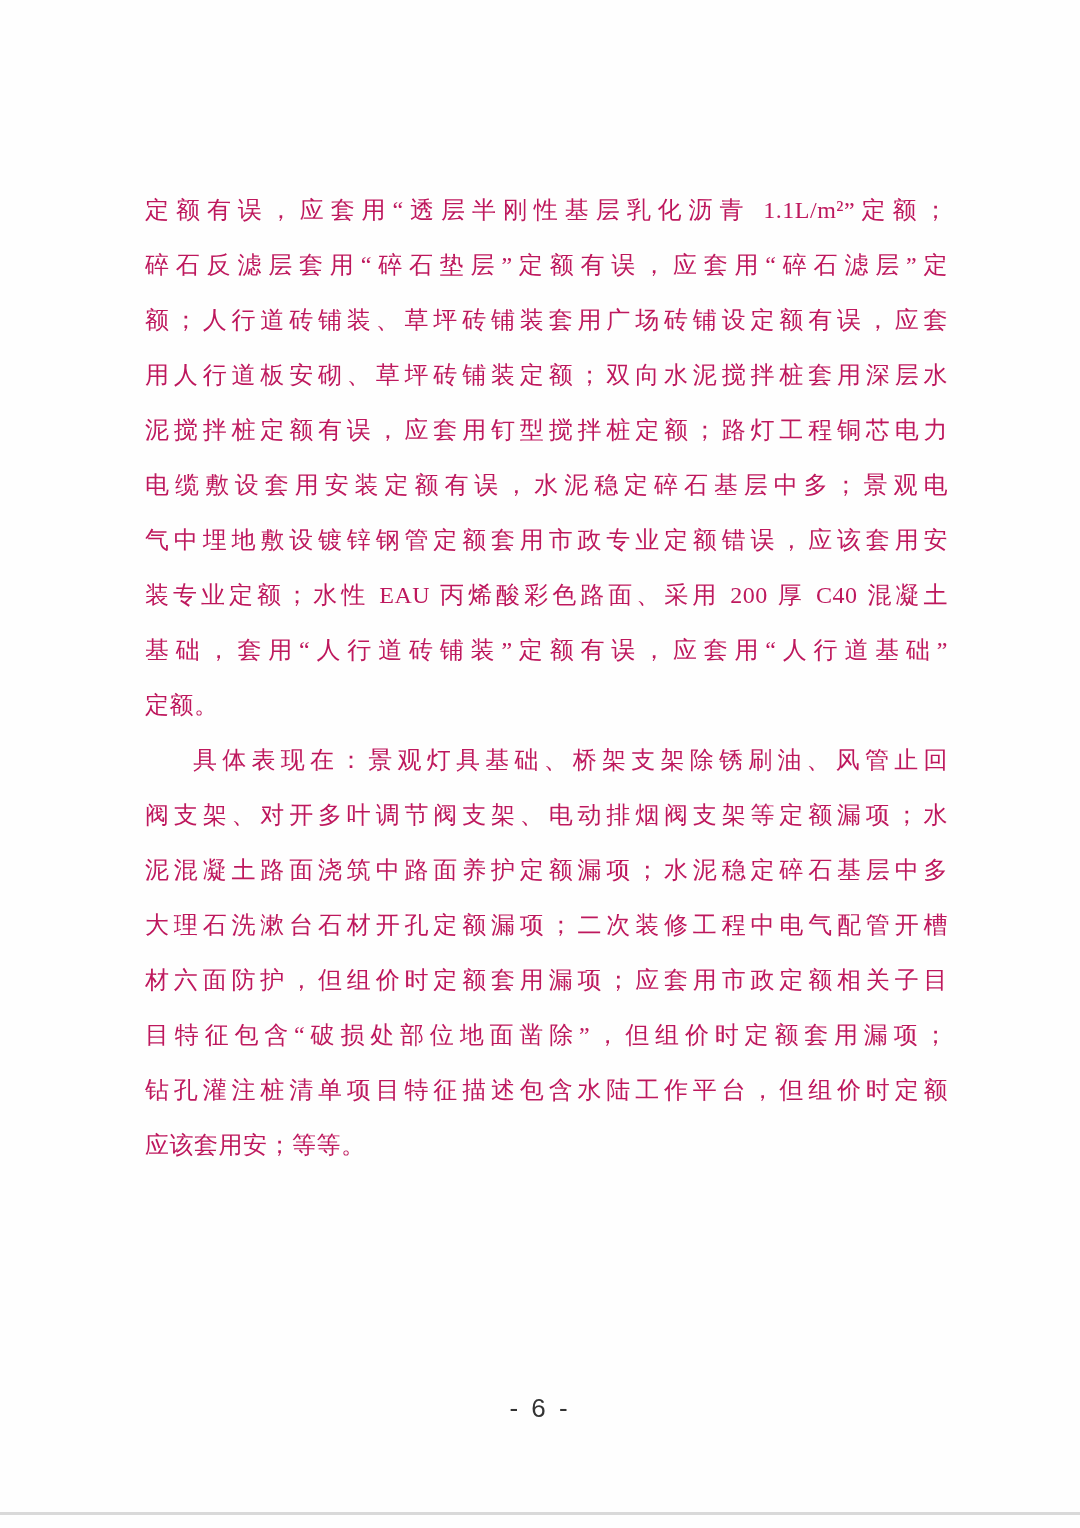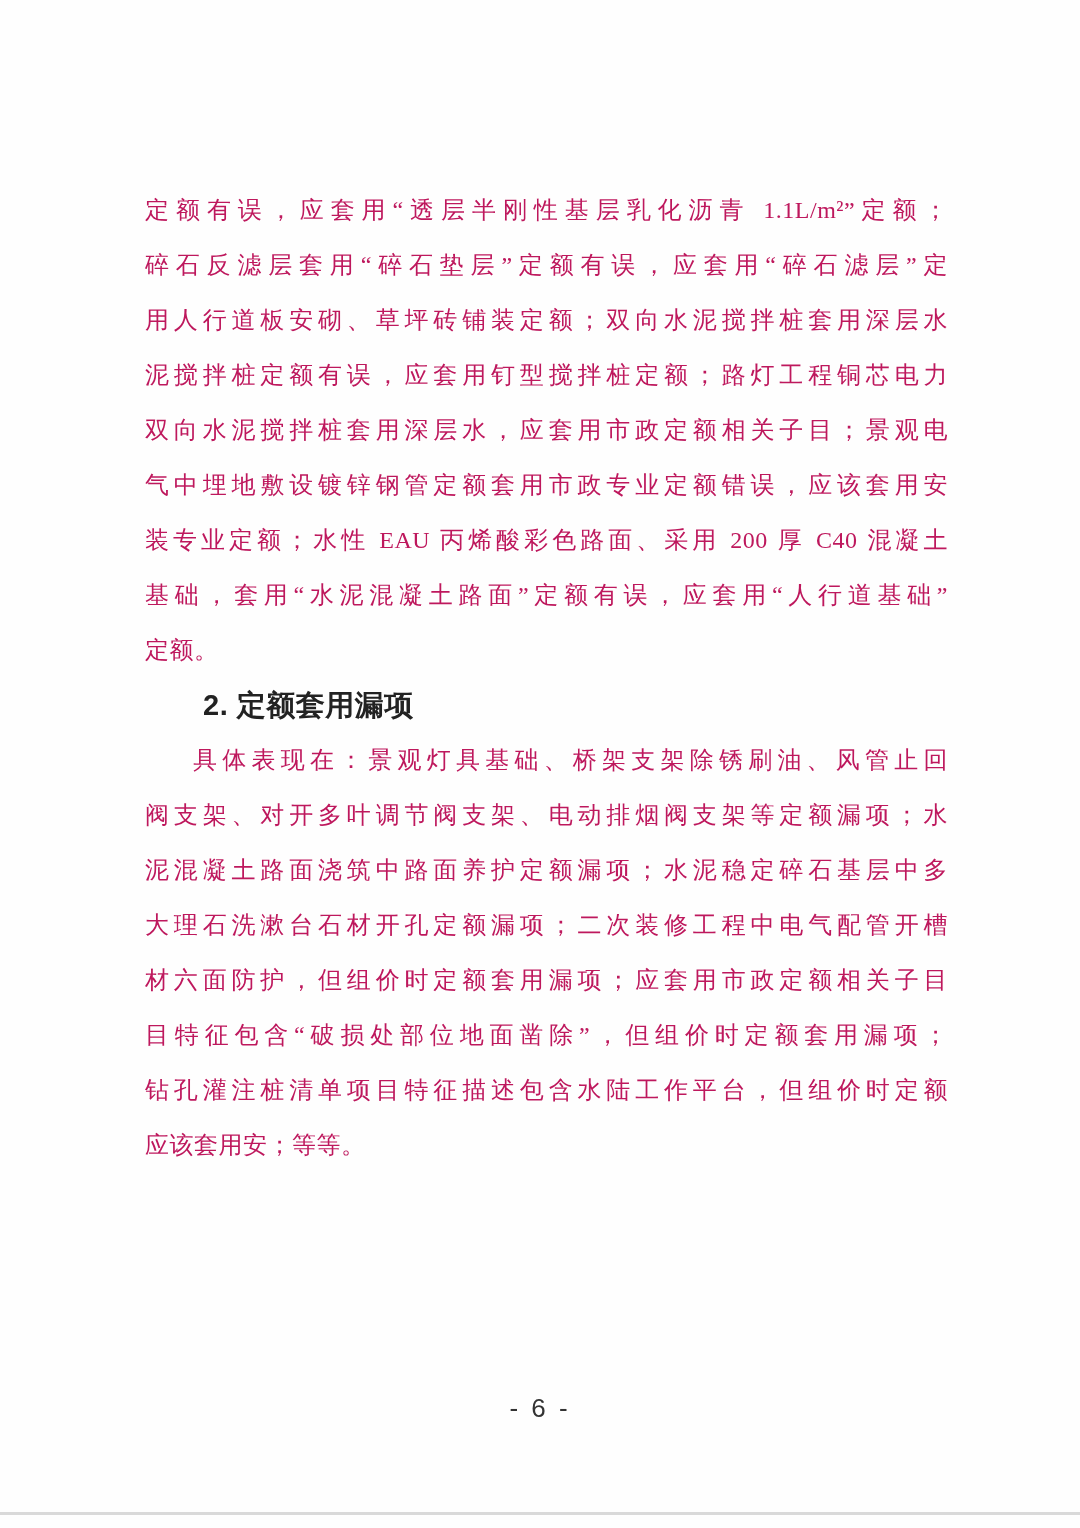--- a/index.html
+++ b/index.html
@@ -71,28 +71,28 @@
     background: #d9d9d9;
   }
 </style>
 </head>
 <body>
 
 <div class="page">
   <div class="textblock">
     <div class="line full">定额有误，应套用“透层半刚性基层乳化沥青 1.1L/m²”定额；</div>
     <div class="line full">碎石反滤层套用“碎石垫层”定额有误，应套用“碎石滤层”定</div>
+    <div class="line full">额；人行道砖铺装、草坪砖铺装套用广场砖铺设定额有误，应套</div>
     <div class="line full">用人行道板安砌、草坪砖铺装定额；双向水泥搅拌桩套用深层水</div>
     <div class="line full">泥搅拌桩定额有误，应套用钉型搅拌桩定额；路灯工程铜芯电力</div>
-    <div class="line full">双向水泥搅拌桩套用深层水，应套用市政定额相关子目；景观电</div>
+    <div class="line full">电缆敷设套用安装定额有误，水泥稳定碎石基层中多；景观电</div>
     <div class="line full">气中埋地敷设镀锌钢管定额套用市政专业定额错误，应该套用安</div>
     <div class="line full">装专业定额；水性 EAU 丙烯酸彩色路面、采用 200 厚 C40 混凝土</div>
-    <div class="line full">基础，套用“水泥混凝土路面”定额有误，应套用“人行道基础”</div>
+    <div class="line full">基础，套用“人行道砖铺装”定额有误，应套用“人行道基础”</div>
     <div class="line last">定额。</div>
-    <div class="line heading">2. 定额套用漏项</div>
     <div class="line full indent">具体表现在：景观灯具基础、桥架支架除锈刷油、风管止回</div>
     <div class="line full">阀支架、对开多叶调节阀支架、电动排烟阀支架等定额漏项；水</div>
     <div class="line full">泥混凝土路面浇筑中路面养护定额漏项；水泥稳定碎石基层中多</div>
     <div class="line full">大理石洗漱台石材开孔定额漏项；二次装修工程中电气配管开槽</div>
     <div class="line full">材六面防护，但组价时定额套用漏项；应套用市政定额相关子目</div>
     <div class="line full">目特征包含“破损处部位地面凿除”，但组价时定额套用漏项；</div>
     <div class="line full">钻孔灌注桩清单项目特征描述包含水陆工作平台，但组价时定额</div>
     <div class="line last">应该套用安；等等。</div>
   </div>
 

